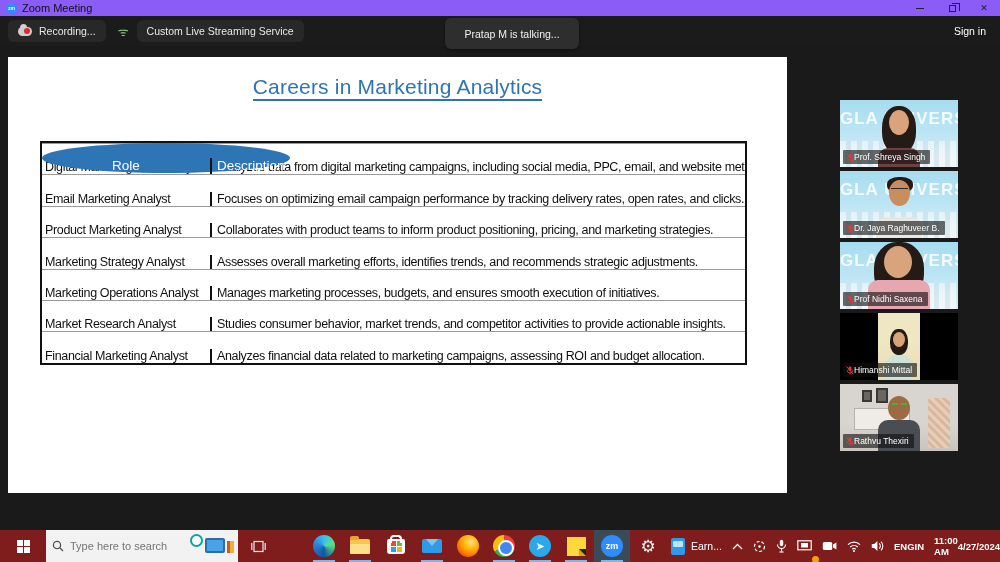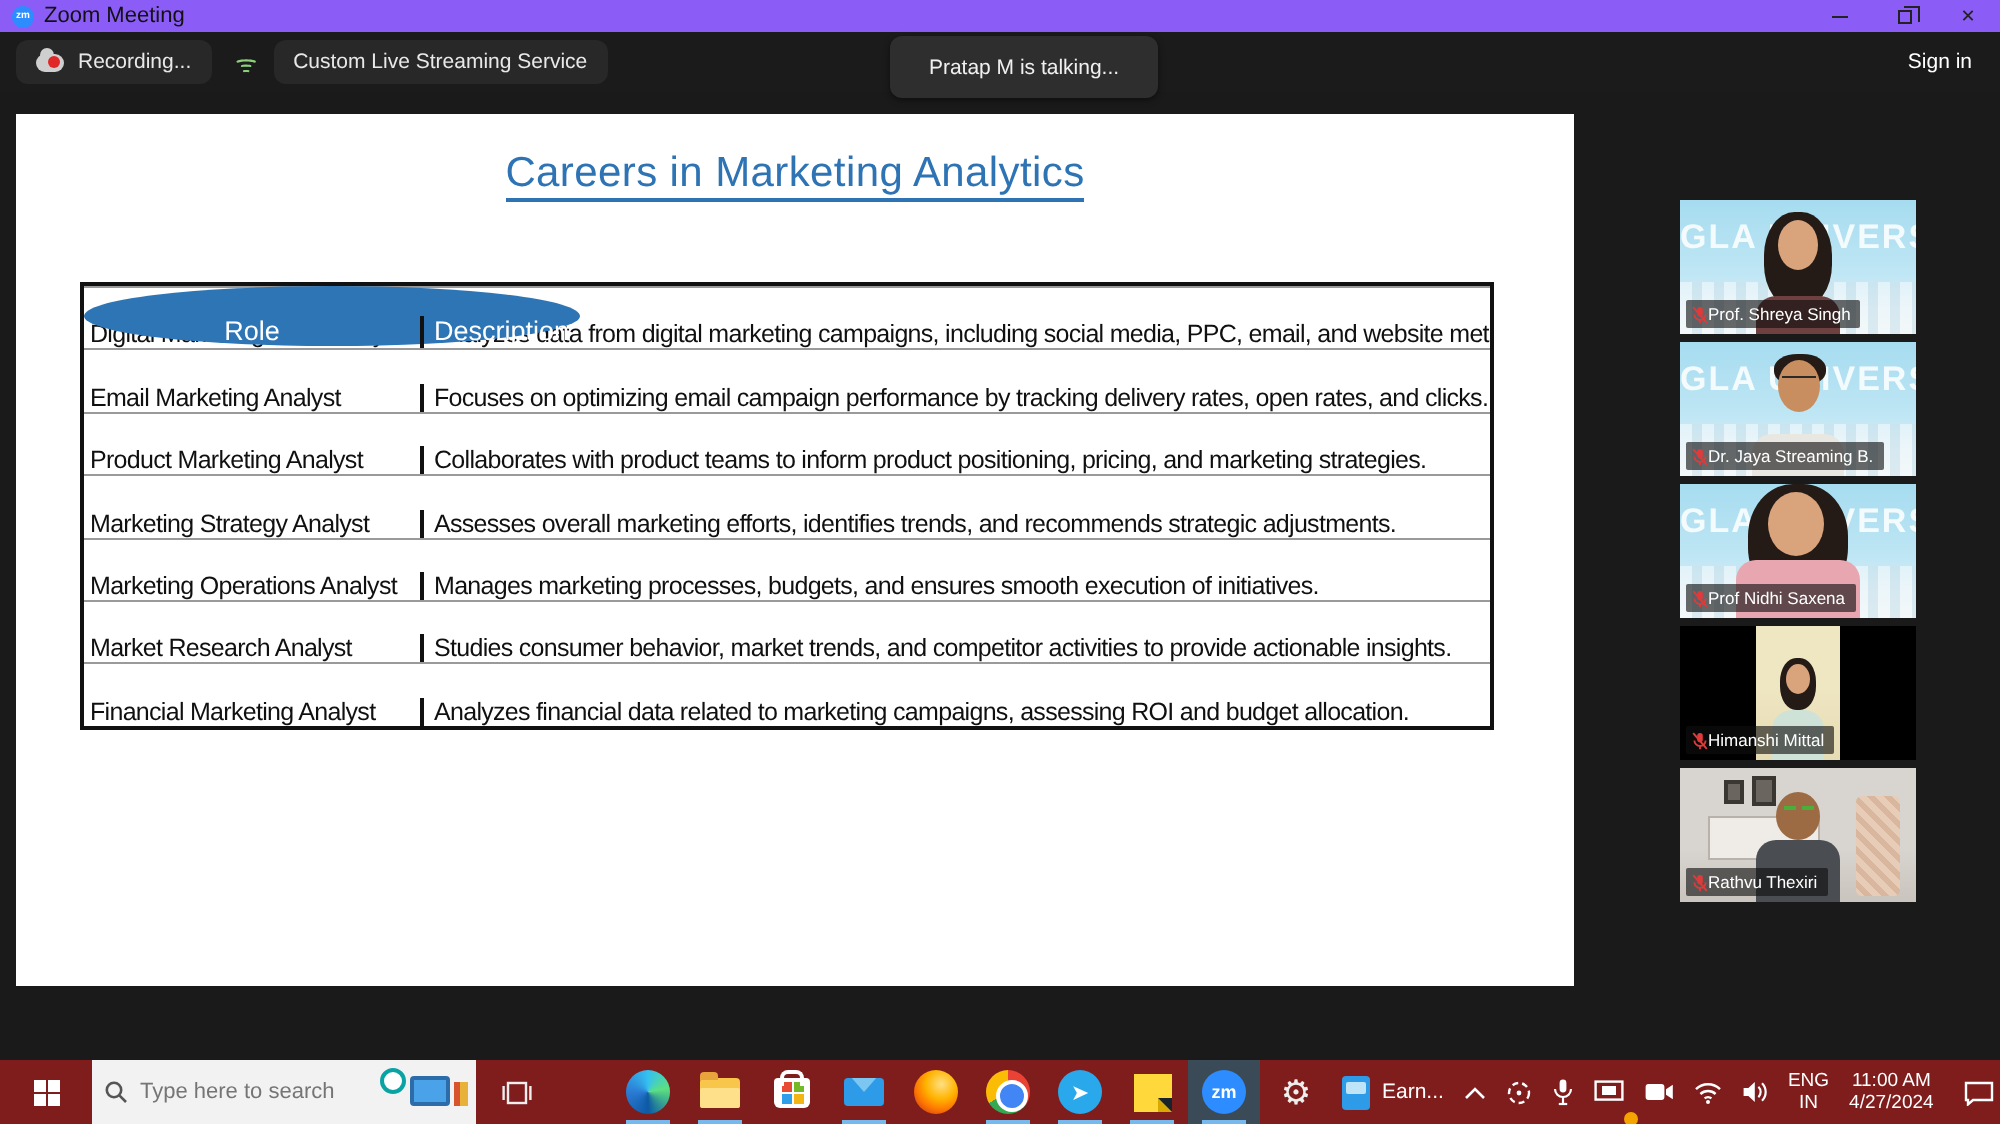--- a/index.html
+++ b/index.html
@@ -91,21 +91,21 @@
   .note:after { content:""; position:absolute; right:0; bottom:0; border-style:solid; border-width:0 7px 7px 0; border-color:transparent #17222c transparent transparent; }
   .note:before { content:""; position:absolute; right:0; bottom:0; border-style:solid; border-width:7px 0 0 7px; border-color:transparent transparent transparent #d8a900; }
   .zoom-app { width:22px; height:22px; border-radius:50%; background:#2d8cff; color:#fff; font-size:9px; font-weight:bold; display:flex; align-items:center; justify-content:center; }
   .gear { color:#eee; font-size:17px; line-height:1; }
   .tray { margin-left:auto; display:flex; align-items:center; height:100%; }
   .tray-item { display:flex; align-items:center; justify-content:center; height:100%; padding:0 5px; color:#fff; }
   .earn-ic { width:14px; height:17px; background:#2e9be8; border-radius:2px; position:relative; margin-right:6px; }
   .earn-ic:before { content:""; position:absolute; left:2px; top:3px; width:10px; height:6px; background:#bfe3f7; border-radius:1px; }
   .earn-txt { font-size:10.5px; color:#fff; }
   .tray svg { display:block; }
-  .two-line { display:flex; flex-direction:column; align-items:center; justify-content:center; font-size:9.5px; line-height:11px; color:#fff; padding:0 5px; }
+  .two-line { display:flex; flex-direction:row; align-items:center; justify-content:center; font-size:9.5px; line-height:11px; color:#fff; padding:0 5px;font-weight:bold; }
   .sharebadge { position:relative; }
   .sharebadge .dot { position:absolute; right:-2px; bottom:-1px; width:7px; height:7px; border-radius:50%; background:#f5a300; }
 </style>
 </head>
 <body>
 
 <div class="abs titlebar">
   <div class="zm-dot">zm</div>
   <div class="win-title">Zoom Meeting</div>
   <div class="win-controls">
@@ -206,21 +206,21 @@
     <div style="position:absolute;left:51px;top:17px;width:17px;height:4px;border-top:1.5px solid #2a2a2a;"></div>
     <div class="torso" style="left:36px;top:46px;width:46px;height:21px;background:#e9e7e2;"></div>
   </div>
   <div class="nametag">
     <svg width="8" height="9" viewBox="0 0 8 9">
         <rect x="2.6" y="0.5" width="2.8" height="4.6" rx="1.4" fill="#e03a3a"></rect>
         <path d="M1.2 4.2 a2.8 2.8 0 0 0 5.6 0" stroke="#e03a3a" stroke-width="0.9" fill="none"></path>
         <line x1="4" y1="6.8" x2="4" y2="8.6" stroke="#e03a3a" stroke-width="0.9"></line>
         <line x1="0.6" y1="0.6" x2="7.4" y2="8.4" stroke="#e03a3a" stroke-width="1"></line>
       </svg>
-    <span>Dr. Jaya Streaming B.</span>
+    <span>Dr. Jaya Raghuveer B.</span>
   </div>
 </div>
 
 <div class="tile" style="top:242px;">
   <div class="gla-bg"></div>
   <div class="gla-mark">GLA UNIVERSITY</div>
   <div class="gla-city"></div>
   <div class="person" style="left:0;top:0;width:118px;height:67px;">
     <div class="hair" style="left:34px;top:0;width:50px;height:58px;"></div>
     <div class="head" style="left:44px;top:4px;width:28px;height:32px;background:#d9a37c;"></div>

